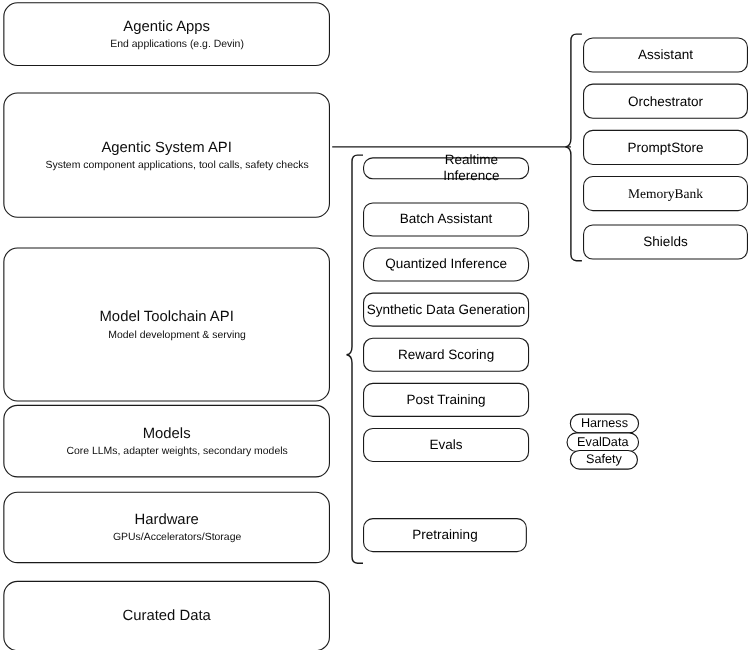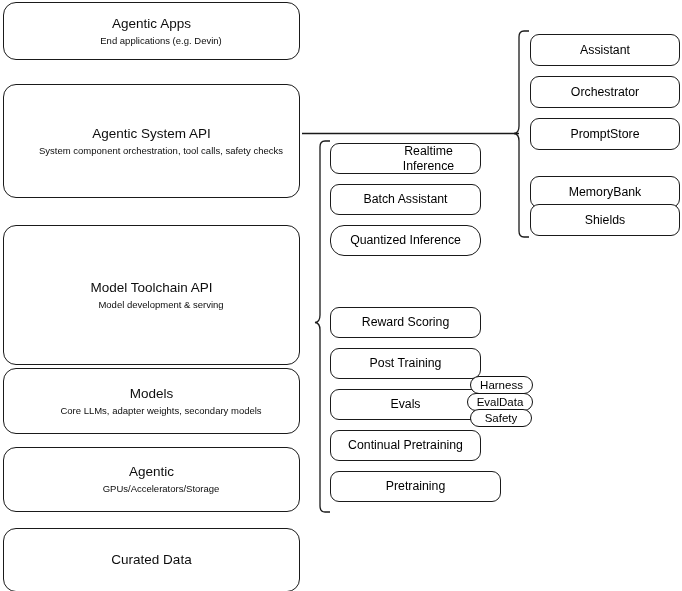--- a/index.html
+++ b/index.html
@@ -19,21 +19,21 @@
   .layer{border-radius:13px;text-align:center;}
   .layer .title{font-size:13.5px;line-height:16px;color:#0d0d0d;}
   .layer .sub{font-size:9.5px;line-height:12px;margin-top:3px;color:#0d0d0d;margin-left:19px;}
 
   .chip{
     border-radius:9px;border:1.3px solid #1a1a1a;
     font-size:12.3px;line-height:15px;justify-content:center;
   }
   .pill{
     border-radius:999px;border:1.3px solid #111111;background:#ffffff;
-    font-size:11.5px;line-height:14px;
+    font-size:11.5px;line-height:14px;margin-left:48px;
   }
 
   svg.lines{position:absolute;left:0;top:0;width:682px;height:591px;pointer-events:none;}
   svg.lines path, svg.lines line{fill:none;stroke:#1a1a1a;stroke-width:1.3px;}
 </style>
 </head>
 <body>
 
 <div id="canvas">
 
@@ -46,64 +46,64 @@
     <path d="M 330 141 L 325 141 Q 320 141 320 147 L 320 315 Q 320 322 315 322.5 Q 320 323 320 330 L 320 506 Q 320 512 325 512 L 330 512"></path>
   </svg>
 
   <div class="box layer" style="left:3px;top:2px;width:297px;height:58px;">
     <div class="title">Agentic Apps</div>
     <div class="sub">End applications (e.g. Devin)</div>
   </div>
 
   <div class="box layer" style="left:3px;top:84px;width:297px;height:114px;">
     <div class="title">Agentic System API</div>
-    <div class="sub">System component orchestration, tool calls, safety checks</div>
+    <div class="sub">System component applications, tool calls, safety checks</div>
   </div>
 
   <div class="box layer" style="left:3px;top:225px;width:297px;height:140px;">
     <div class="title">Model Toolchain API</div>
     <div class="sub">Model development &amp; serving</div>
   </div>
 
   <div class="box layer" style="left:3px;top:368px;width:297px;height:66px;">
     <div class="title">Models</div>
     <div class="sub">Core LLMs, adapter weights, secondary models</div>
   </div>
 
   <div class="box layer" style="left:3px;top:447px;width:297px;height:65px;">
-    <div class="title">Agentic</div>
+    <div class="title">Hardware</div>
     <div class="sub">GPUs/Accelerators/Storage</div>
   </div>
 
   <div class="box layer" style="left:3px;top:528px;width:297px;height:64px;">
     <div class="title">Curated Data</div>
   </div>
 
-  <div class="box chip" style="left:330px;top:143px;width:151px;height:31px;padding-left:46px;">
+  <div class="box chip" style="left:330px;top:143px;width:151px;height:20px;padding-left:46px;">
     <span>Realtime Inference</span>
   </div>
   <div class="box chip" style="left:330px;top:184px;width:151px;height:31px;">
     <span>Batch Assistant</span>
   </div>
   <div class="box chip" style="left:330px;top:225px;width:151px;height:31px;border-radius:14px;">
     <span>Quantized Inference</span>
+  </div>
+  <div class="box chip" style="left:330px;top:266px;width:151px;height:31px;">
+    <span>Synthetic Data Generation</span>
   </div>
   <div class="box chip" style="left:330px;top:307px;width:151px;height:31px;">
     <span>Reward Scoring</span>
   </div>
   <div class="box chip" style="left:330px;top:348px;width:151px;height:31px;">
     <span>Post Training</span>
   </div>
   <div class="box chip" style="left:330px;top:389px;width:151px;height:31px;">
     <span>Evals</span>
   </div>
-  <div class="box chip" style="left:330px;top:430px;width:151px;height:31px;">
-    <span>Continual Pretraining</span>
-  </div>
-  <div class="box chip" style="left:330px;top:471px;width:171px;height:31px;">
+  <div class="box chip" style="left:330px;top:471px;width:149px;height:31px;">
     <span>Pretraining</span>
   </div>
 
   <div class="box pill" style="left:470px;top:376px;width:63px;height:18px;">
     <span>Harness</span>
   </div>
   <div class="box pill" style="left:467px;top:393px;width:66px;height:18px;align-items:center;">
     <span>EvalData</span>
   </div>
   <div class="box pill" style="left:470px;top:409px;width:62px;height:18px;">
@@ -112,20 +112,20 @@
 
   <div class="box chip" style="left:530px;top:34px;width:150px;height:32px;">
     <span>Assistant</span>
   </div>
   <div class="box chip" style="left:530px;top:76px;width:150px;height:32px;">
     <span>Orchestrator</span>
   </div>
   <div class="box chip" style="left:530px;top:118px;width:150px;height:32px;">
     <span>PromptStore</span>
   </div>
-  <div class="box chip" style="left:530px;top:176px;width:150px;height:32px;">
+  <div class="box chip" style="left:530px;top:160px;width:150px;height:32px;font-family:Liberation Serif, serif;">
     <span>MemoryBank</span>
   </div>
   <div class="box chip" style="left:530px;top:204px;width:150px;height:32px;">
     <span>Shields</span>
   </div>
 
 </div>
 
 </body></html>

